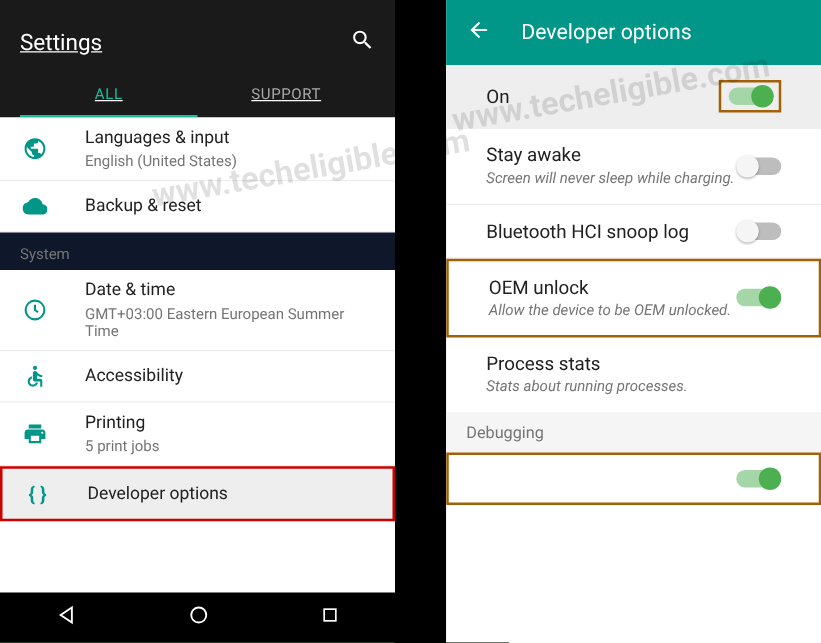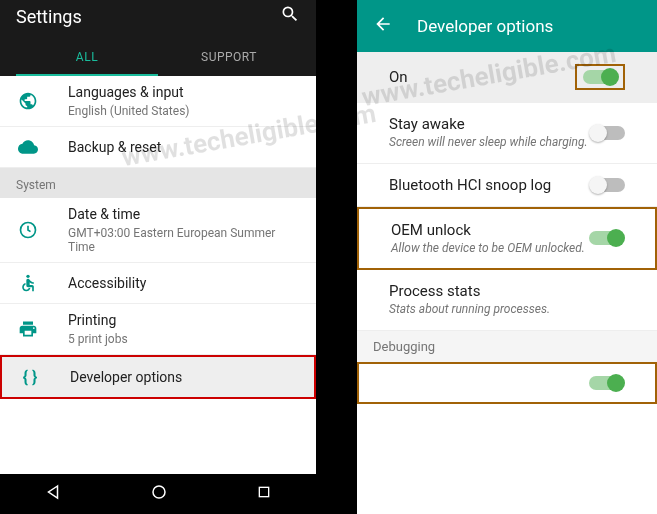--- a/index.html
+++ b/index.html
@@ -2,28 +2,28 @@
 <html><head>
 <meta charset="utf-8">
 <style>
 * { margin: 0; padding: 0; box-sizing: border-box; font-family: Roboto, Arial, sans-serif; }
 body { background: #000; width: 657px; height: 514px; position: relative; overflow: hidden; }
 .screens { display: flex; height: 100%; }
 .screen-left { width: 316px; background: #fff; display: flex; flex-direction: column; }
 .screen-right { width: 300px; margin-left: 41px; background: #fff; display: flex; flex-direction: column; }
 
 
-.settings-header { background: #1a1a1a; color: #fff; padding: 4px 16px 0; }
+.settings-header { background: #1a1a1a; color: #fff; padding: 22px 16px 0; text-decoration: underline; }
 .settings-title-row { display: flex; justify-content: space-between; align-items: center; }
 .settings-title { font-size: 18px; font-weight: 400; }
 .tabs { display: flex; margin-top: 12px; }
 .tab { flex: 1; text-align: center; padding: 10px 0; font-size: 12px; color: #aaa; letter-spacing: 0.5px; }
 .tab.active { color: #1abc9c; border-bottom: 2px solid #1abc9c; }
 .list { flex: 1; background: #fff; overflow: hidden; }
-.section-header { padding: 10px 16px 6px; font-size: 12px; color: #757575; background: #e5e5e5; }
+.section-header { padding: 10px 16px 6px; font-size: 12px; color: #757575; background: #0f172a; }
 .item { display: flex; align-items: center; padding: 8px 16px; border-bottom: 1px solid #eee; }
 .item-icon { width: 24px; height: 24px; margin-right: 28px; display: flex; align-items: center; justify-content: center; }
 .item-text { flex: 1; }
 .item-title { font-size: 14px; color: #212121; }
 .item-sub { font-size: 12px; color: #757575; margin-top: 4px; }
 .item.highlight { background: #eee; border: 2px solid #c00; }
 .navbar { background: #000; height: 40px; display: flex; justify-content: space-around; align-items: center; }
 
 
 .dev-header { background: #009688; color: #fff; padding: 14px 16px; display: flex; align-items: center; gap: 24px; }

